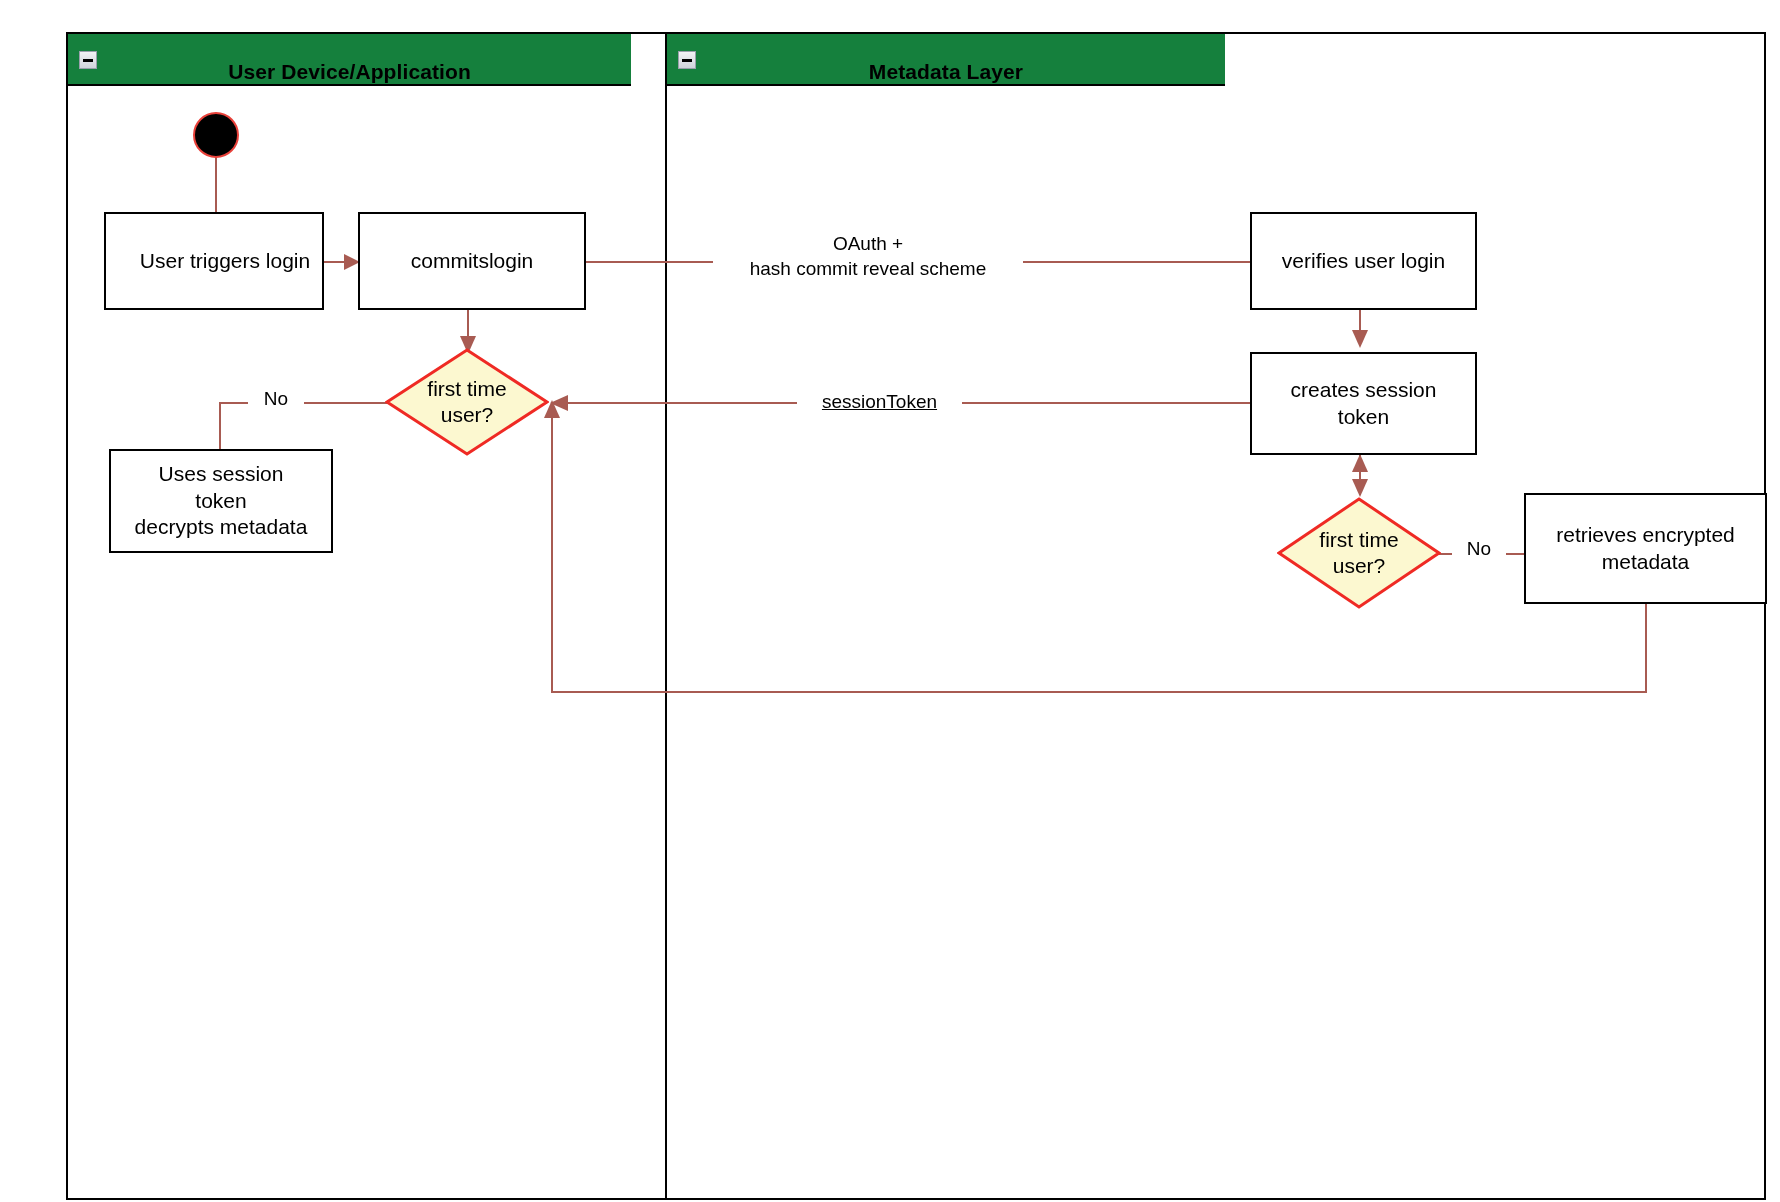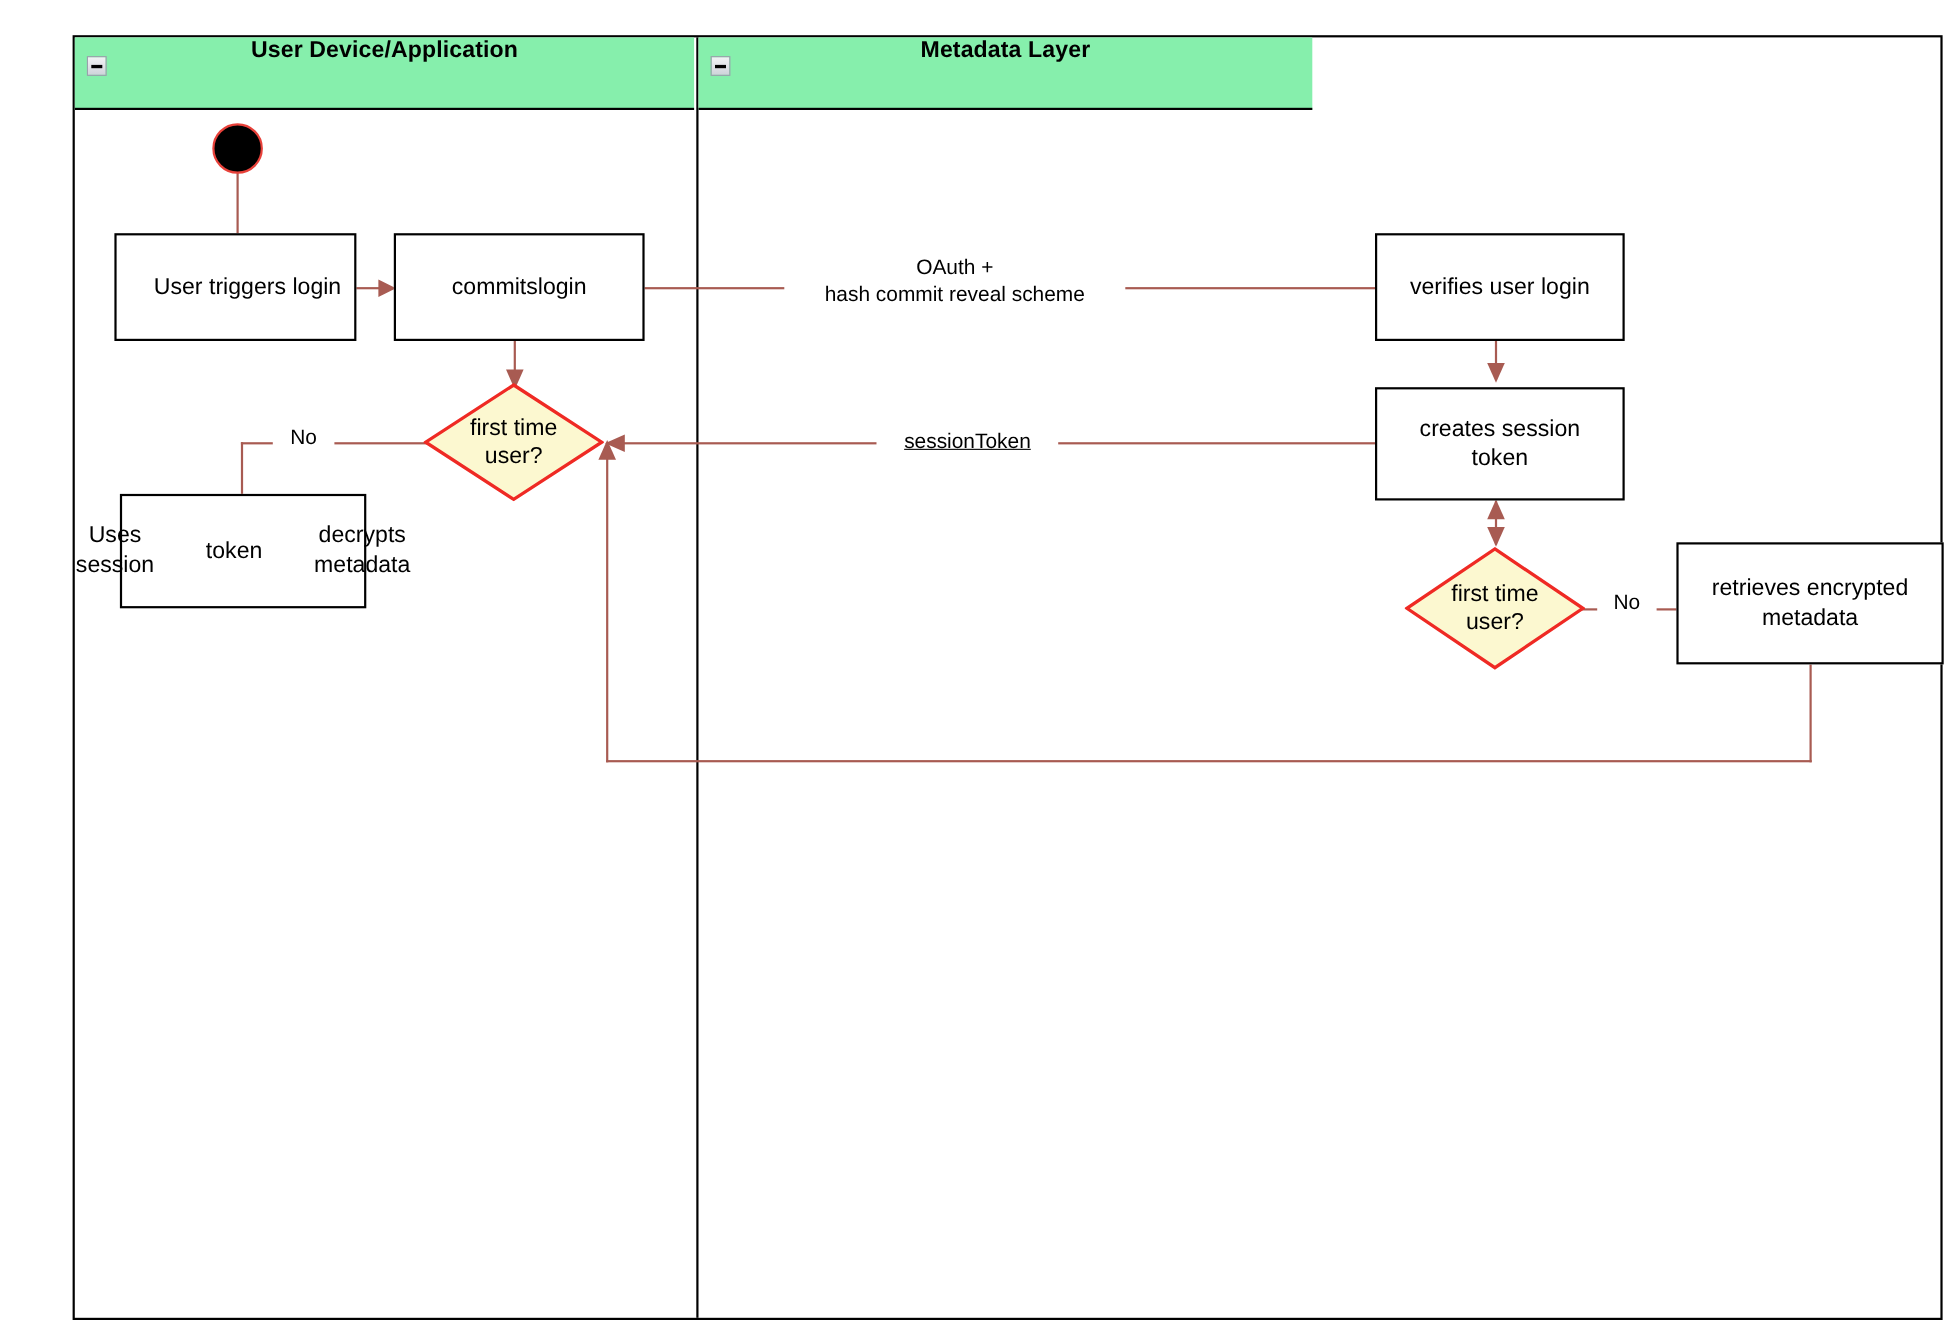--- a/index.html
+++ b/index.html
@@ -36,27 +36,27 @@
     top: 0;
     height: 100%;
     box-sizing: border-box;
   }
   .lane.divider { border-left: 2px solid #000000; }
   .lane-header {
     position: absolute;
     top: 0;
     left: 0;
     right: 0;
-    height: 66px;
+    height: 52px;
     border-bottom: 2px solid #000000;
     box-sizing: border-box;
     display: flex;
-    align-items: flex-start;
-    justify-content: center;
-    background: #86efac;
+    align-items: flex-end;
+    justify-content: center;
+    background: #15803d;
   }
   .lane-title {
     font-size: 21px;
     font-weight: bold;
     color: #000000;
     letter-spacing: 0.1px;
   }
   .collapse-icon {
     position: absolute;
     left: 11px;
@@ -154,21 +154,21 @@
 
     <div class="lane" style="left:0; width:563px;">
       <div class="lane-header">
         <span class="collapse-icon">
             <span class="bar"></span>
           </span>
         <span class="lane-title">User Device/Application</span>
       </div>
     </div>
 
-    <div class="lane divider" style="left:565px; width:560px;">
+    <div class="lane divider" style="left:597px; width:560px;">
       <div class="lane-header">
         <span class="collapse-icon">
             <span class="bar"></span>
           </span>
         <span class="lane-title">Metadata Layer</span>
       </div>
     </div>
 
 
   </div>
@@ -238,21 +238,21 @@
   <div class="diamond" style="left:385px; top:348px; width:164px; height:108px;">
     <svg width="164" height="108" viewBox="0 0 164 108">
       <polygon points="82,2 162,54 82,106 2,54" fill="#fcf8d0" stroke="#ef2a24" stroke-width="3"></polygon>
     </svg>
     <div class="dlabel">
       <span>first time</span>
       <span>user?</span>
     </div>
   </div>
 
-  <div class="node" style="left:109px; top:449px; width:224px; height:104px; flex-direction:row;gap:47px;">
+  <div class="node" style="left:109px; top:449px; width:224px; height:104px; flex-direction:column;">
     <span>Uses session</span>
     <span>token</span>
     <span>decrypts metadata</span>
   </div>
 
   <div class="node" style="left:1250px; top:212px; width:227px; height:98px;">
     <span>verifies user login</span>
   </div>
 
   <div class="node" style="left:1250px; top:352px; width:227px; height:103px; flex-direction:column;">

